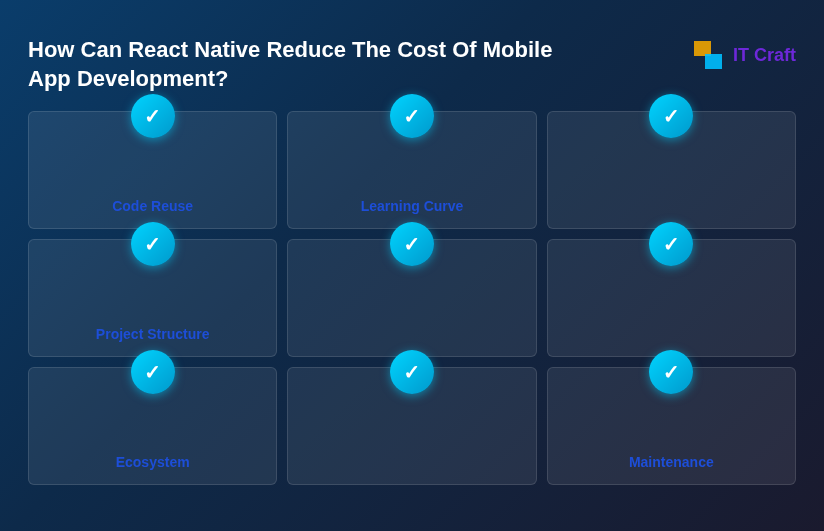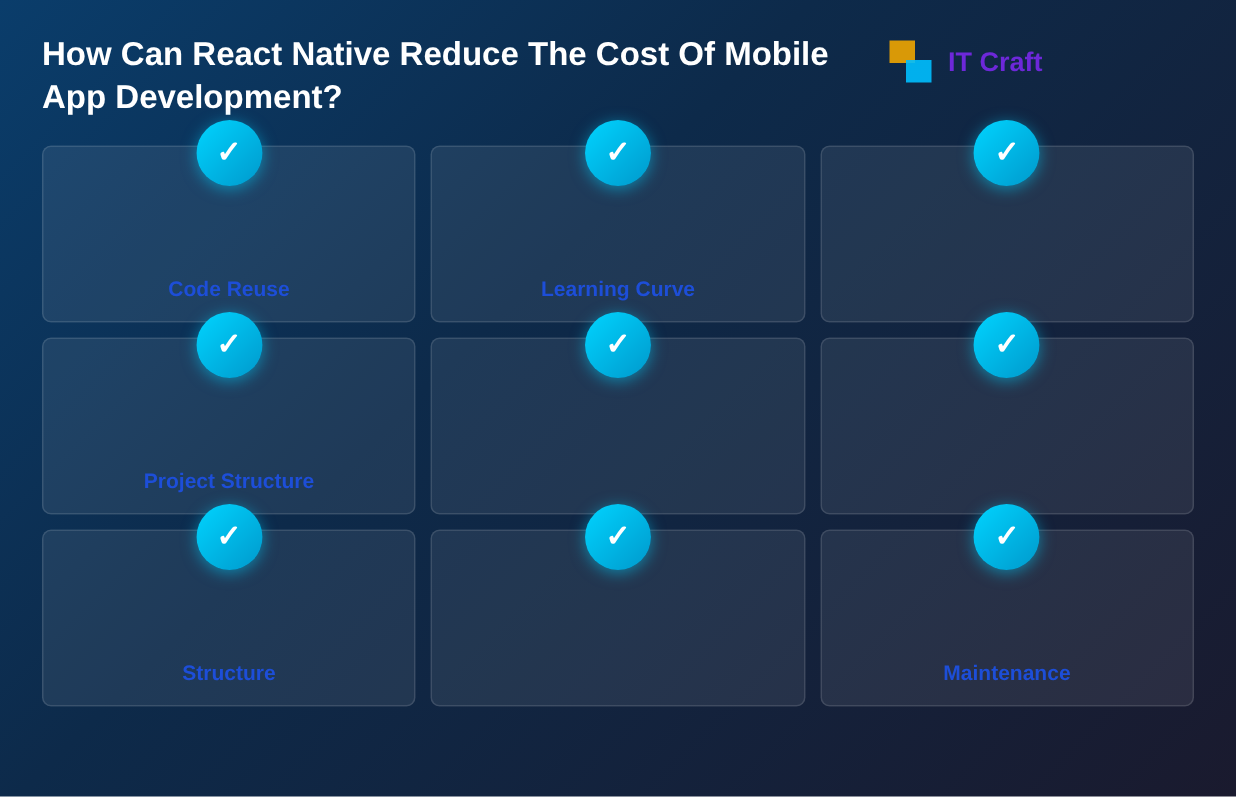--- a/index.html
+++ b/index.html
@@ -14,22 +14,24 @@
 
     .container {
       width: 824px;
       height: 531px;
       position: relative;
       padding: 22px 28px 18px 28px;
     }
 
     .header {
       display: flex;
+      justify-content: space-between;
       align-items: flex-start;
       margin-bottom: 18px;
+      margin-top: 14px;
     }
 
     .title {
       color: #ffffff;
       font-size: 22px;
       font-weight: 800;
       line-height: 1.3;
       max-width: 560px;
     }
 
@@ -153,21 +155,21 @@
     </div>
       <div class="card">
       <div class="check-circle">
         <span class="check-icon">✓</span>
       </div>
     </div>
       <div class="card">
       <div class="check-circle">
         <span class="check-icon">✓</span>
       </div>
-      <span class="card-label">Structure</span>
+      <span class="card-label">Ecosystem</span>
     </div>
       <div class="card">
       <div class="check-circle">
         <span class="check-icon">✓</span>
       </div>
     </div>
       <div class="card">
       <div class="check-circle">
         <span class="check-icon">✓</span>
       </div>

